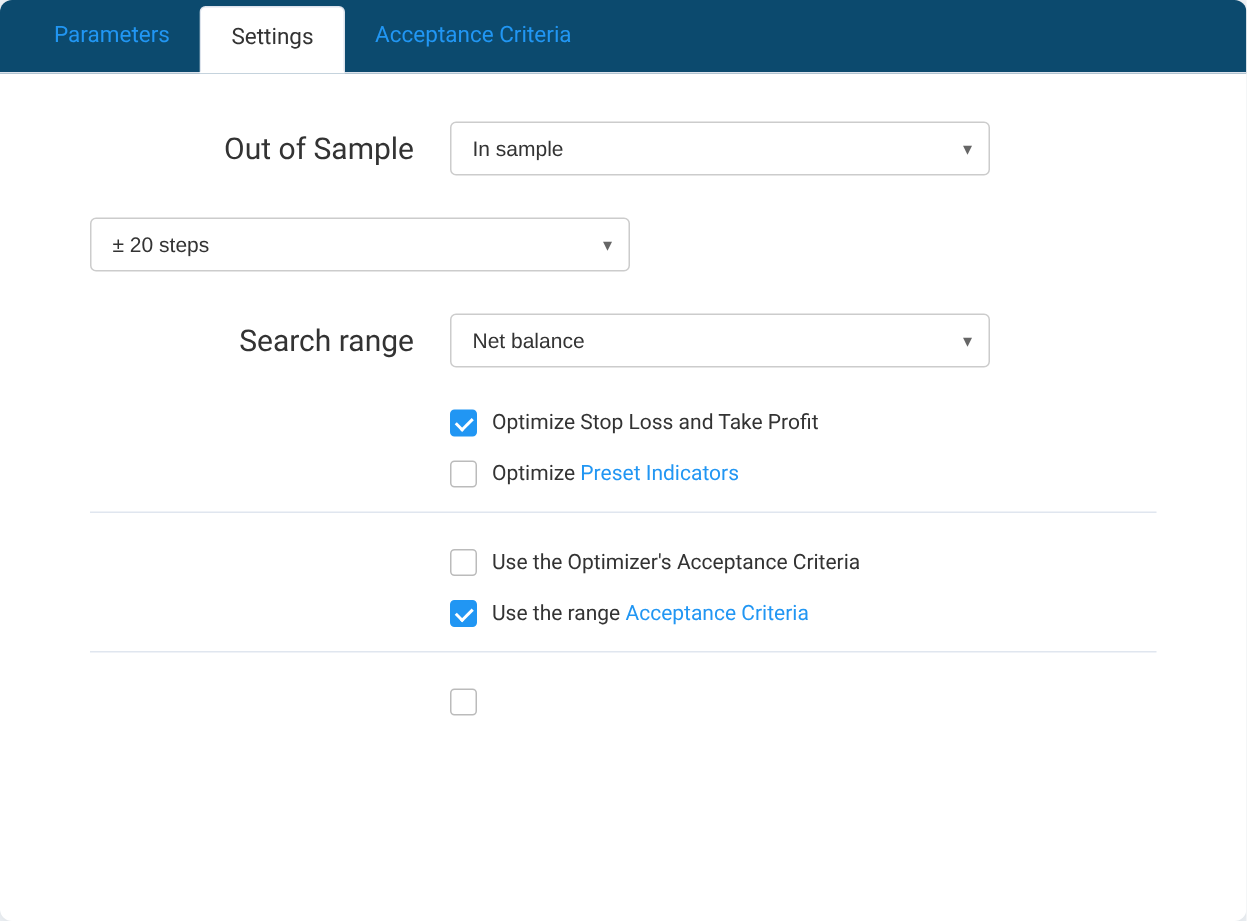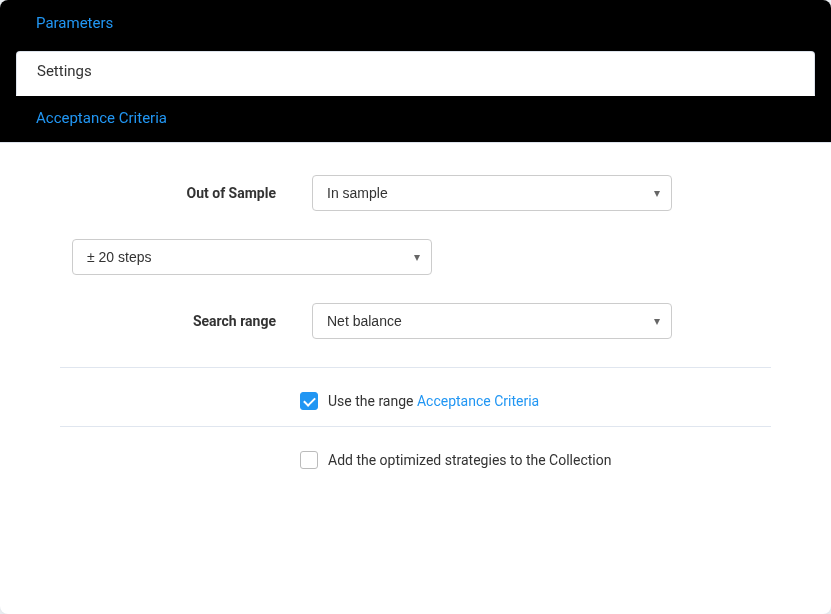--- a/index.html
+++ b/index.html
@@ -25,22 +25,21 @@
       box-shadow: 0 2px 12px rgba(0,0,0,0.1);
       width: 831px;
       min-height: 614px;
       overflow: hidden;
     }
 
     .tabs {
       display: flex;
       border-bottom: 1px solid #dde3ec;
       padding: 0 16px;
-      background: #000000;
-      flex-direction: column;
+      background: #0c4a6e;
     }
 
     .tab {
       padding: 14px 20px;
       cursor: pointer;
       color: #2196f3;
       font-size: 15px;
       border-bottom: 2px solid transparent;
       margin-bottom: -1px;
       user-select: none;
@@ -65,35 +64,34 @@
     .form-row {
       display: flex;
       align-items: center;
       margin-bottom: 28px;
     }
 
     .form-label {
       width: 240px;
       text-align: right;
       padding-right: 24px;
-      font-weight: 700;
-      color: #333;
-      font-size: 14px;
+      font-weight: 400;
+      color: #333;
+      font-size: 20px;
     }
 
     .form-control {
       flex: 1;
       max-width: 360px;
       position: relative;
     }
 
     .select-wrapper {
       position: relative;
       width: 100%;
-      margin-left: 12px;
     }
 
     .select-wrapper select {
       width: 100%;
       padding: 9px 36px 9px 14px;
       border: 1px solid #ccc;
       border-radius: 4px;
       appearance: none;
       -webkit-appearance: none;
       background: #fff;
@@ -221,39 +219,60 @@
             <option selected="">Net balance</option>
             <option>Profit factor</option>
             <option>Sharpe ratio</option>
             <option>Max drawdown</option>
           </select>
           <span class="select-arrow">▾</span>
         </div>
       </div>
     </div>
 
+    <div class="checkbox-section">
+      <div class="checkbox-row">
+        <label>
+          <div class="checkbox-custom checked"></div>
+          <span>Optimize Stop Loss and Take Profit</span>
+        </label>
+      </div>
+      <div class="checkbox-row">
+        <label>
+          <div class="checkbox-custom"></div>
+          <span>
+            <span>Optimize </span><a class="link">Preset Indicators</a>
+          </span>
+        </label>
+      </div>
+    </div>
 
     <hr class="divider">
 
     <div class="checkbox-section">
+      <div class="checkbox-row">
+        <label>
+          <div class="checkbox-custom"></div>
+          <span>Use the Optimizer's Acceptance Criteria</span>
+        </label>
+      </div>
       <div class="checkbox-row">
         <label>
           <div class="checkbox-custom checked"></div>
           <span>
             <span>Use the range </span><a class="link">Acceptance Criteria</a>
           </span>
         </label>
       </div>
     </div>
 
     <hr class="divider">
 
     <div class="checkbox-section">
       <div class="checkbox-row">
         <label>
           <div class="checkbox-custom"></div>
-          <span>Add the optimized strategies to the Collection</span>
         </label>
       </div>
     </div>
 
   </div>
 </div>
 
 </body></html>

